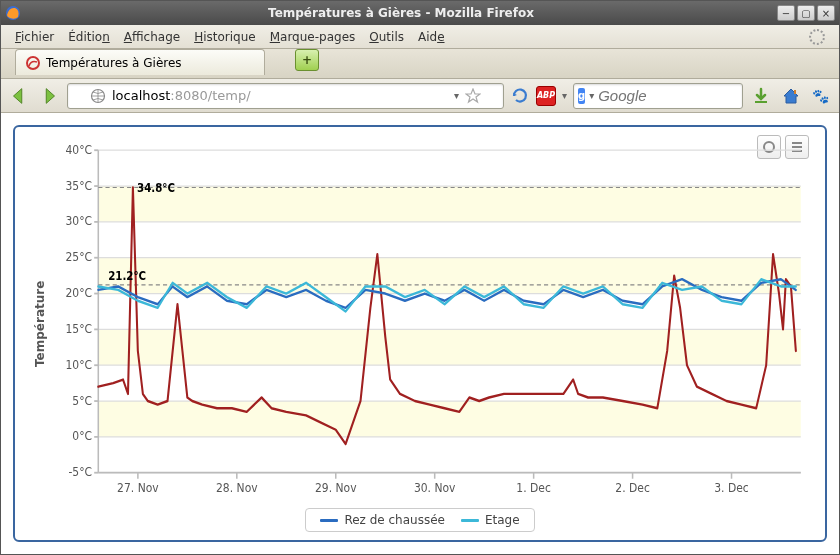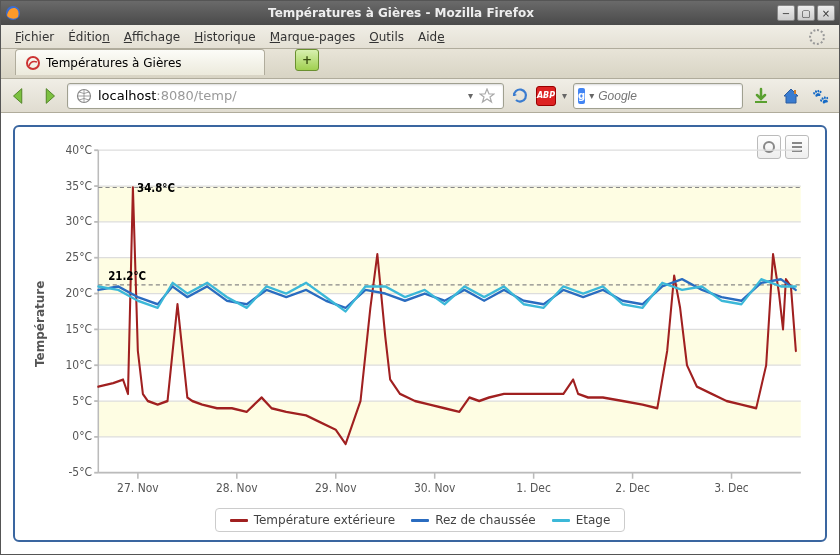--- a/index.html
+++ b/index.html
@@ -17,32 +17,32 @@
   .menubar .spinner { width:16px; height:16px; border:2px dotted #999; border-radius:50%; }
   
   .tabstrip { height: 30px; background: linear-gradient(#e8e4d8,#d8d4c4); border-bottom:1px solid #b0ac9c; display:flex; align-items:flex-start; padding:0 14px;gap:24px; }
   .tab { height:26px; background:linear-gradient(#fcfcf8,#eceadc); border:1px solid #b0ac9c; border-bottom:none; border-radius:4px 4px 0 0; display:flex; align-items:center; padding:0 10px; gap:6px; margin-right:2px; min-width:250px; cursor:pointer;}
   .tab .tabicon { width:14px; height:14px; color:#c33; }
   .addtab { width:24px; height:22px; background:linear-gradient(#d8f0b0,#a0d050); border:1px solid #6a9030; border-radius:3px; display:flex; align-items:center; justify-content:center; color:#3a5010; font-weight:bold; margin-left:4px; margin-bottom:2px; cursor:pointer;}
   
   .navbar { height: 34px; background: linear-gradient(#f0eee6,#e0dcd0); border-bottom:1px solid #b0ac9c; display:flex; align-items:center; padding:0 6px; gap:6px; }
   .navbtn { width:24px; height:24px; display:flex; align-items:center; justify-content:center; cursor:pointer; border-radius:3px;}
   .arrow-left svg, .arrow-right svg { width:22px; height:22px; }
-  .urlbar { flex:1; height:26px; background:#fff; border:1px solid #a0a090; border-radius:3px; display:flex; align-items:center; padding:0 8px; gap:6px; box-shadow: inset 0 1px 2px rgba(0,0,0,0.15);}
+  .urlbar { flex:1; height:26px; background:#fff; border:1px solid #a0a090; border-radius:3px; display:flex; align-items:center; padding:0 22px; gap:6px; box-shadow: inset 0 1px 2px rgba(0,0,0,0.15);}
   .urlbar .globe { width:16px;height:16px;color:#888;}
   .urlbar .urltext { flex:1; font-size:13px; color:#333; }
   .urlbar .urltext .host { color:#000; }
   .urlbar .urltext .port, .urlbar .urltext .path { color:#999; }
   .dropbtn { color:#666; font-size:10px; cursor:pointer;}
   .favstar { width:16px;height:16px;color:#aaa; cursor:pointer;}
   .reload { width:20px;height:20px;color:#3a7cd0; cursor:pointer;}
   .abp { width:20px;height:20px; background:#d22; border-radius:3px; color:#fff; font-size:8px; font-weight:bold; display:flex;align-items:center;justify-content:center; cursor:pointer; border:1px solid #900;font-style:italic;}
   .searchbox { width:170px; height:26px; background:#fff; border:1px solid #a0a090; border-radius:3px; display:flex; align-items:center; padding:0 4px; gap:4px; box-shadow: inset 0 1px 2px rgba(0,0,0,0.15);}
   .searchbox .engine { width:16px;height:16px; background:#4285f4; color:#fff; font-size:10px; font-weight:bold; display:flex;align-items:center;justify-content:center; border-radius:2px;}
-  .searchbox input { flex:1; border:none; outline:none; font-size:12px; font-style:italic; color:#888; background:transparent;}
+  .searchbox input { flex:1; border:none; outline:none; font-size:15px; font-style:italic; color:#888; background:transparent;}
   .searchbox .mag { color:#888; width:14px; height:14px;}
   .dlbtn svg{width:18px;height:18px;}
   .homebtn svg{width:18px;height:18px;}
   .paws { color:#777; font-size:14px;}
   
   .content { padding: 12px; background:#fff; height: calc(555px - 24px - 24px - 30px - 34px - 2px); }
   
   .chartcard { border:2px solid #3a66a0; border-radius:6px; background:#fff; height:100%; position:relative; padding:10px 16px 8px 16px; display:flex; flex-direction:column;}
   .charthead { text-align:center; position:relative;}
   .charttitle { font-size:17px; font-weight:bold; color:#222; }
@@ -247,24 +247,20 @@
             <path class="line" d="M48.0 202.5 L62.5 199.6 L72.1 196.6 L76.9 208.5 L81.7 37.0 L86.5 172.8 L91.4 208.5 L96.2 214.4 L105.8 217.4 L115.4 214.4 L125.1 134.0 L129.9 172.8 L134.7 211.5 L139.5 214.4 L149.2 217.4 L163.6 220.4 L178.1 220.4 L192.5 223.4 L207.0 211.5 L216.6 220.4 L231.0 223.4 L250.3 226.4 L264.8 232.3 L279.2 238.3 L288.8 250.2 L303.3 214.4 L312.9 137.0 L319.7 92.4 L327.4 160.8 L332.2 196.6 L341.8 208.5 L356.3 214.4 L370.7 217.4 L385.2 220.4 L399.6 223.4 L409.3 211.5 L418.9 214.4 L428.5 211.5 L443.0 208.5 L471.9 208.5 L500.8 208.5 L510.4 196.6 L515.2 208.5 L524.9 211.5 L539.3 211.5 L558.6 214.4 L577.9 217.4 L592.3 220.4 L601.9 172.8 L608.7 110.2 L614.5 137.0 L621.2 184.7 L630.8 202.5 L645.3 208.5 L659.7 214.4 L674.2 217.4 L688.6 220.4 L698.3 184.7 L705.0 92.4 L710.8 125.1 L714.7 154.9 L717.5 113.2 L722.4 119.2 L727.2 172.8" stroke="#a02020"></path>
             <path class="line" d="M48.0 122.1 L67.3 119.2 L86.5 128.1 L105.8 134.0 L120.3 119.2 L134.7 128.1 L154.0 119.2 L173.2 131.1 L192.5 134.0 L211.8 122.1 L231.0 128.1 L250.3 122.1 L269.6 131.1 L288.8 137.0 L308.1 122.1 L327.4 125.1 L346.6 131.1 L365.9 125.1 L385.2 131.1 L404.5 122.1 L423.7 131.1 L443.0 122.1 L462.3 131.1 L481.5 134.0 L500.8 122.1 L520.1 128.1 L539.3 122.1 L558.6 131.1 L577.9 134.0 L597.1 119.2 L616.4 113.2 L635.7 122.1 L654.9 128.1 L674.2 131.1 L693.5 116.2 L712.7 113.2 L727.2 122.1" stroke="#2a6cc0"></path>
             <path class="line" d="M48.0 119.2 L67.3 122.1 L86.5 131.1 L105.8 137.0 L120.3 116.2 L134.7 125.1 L154.0 116.2 L173.2 128.1 L192.5 137.0 L211.8 119.2 L231.0 125.1 L250.3 116.2 L269.6 128.1 L288.8 140.0 L308.1 119.2 L327.4 119.2 L346.6 128.1 L365.9 122.1 L385.2 134.0 L404.5 119.2 L423.7 128.1 L443.0 119.2 L462.3 134.0 L481.5 137.0 L500.8 119.2 L520.1 125.1 L539.3 119.2 L558.6 134.0 L577.9 137.0 L597.1 116.2 L616.4 122.1 L635.7 119.2 L654.9 131.1 L674.2 134.0 L693.5 113.2 L712.7 119.2 L727.2 119.2" stroke="#3cb8d8"></path>
             <text class="datalab" x="85.71830985915491" y="40.96888888888891">34.8°C</text>
             <text class="datalab" x="57.63380281690141" y="113.96444444444445">21.2°C</text>
           </svg>
       </div>
     </div>
     <div class="legend">
       <div class="litem">
-          <span class="swatch" id="sw-ext" style="background: rgb(160, 32, 32);"></span>
-          <span>Température extérieure</span>
-        </div>
-      <div class="litem">
           <span class="swatch" id="sw-rdc" style="background: rgb(42, 108, 192);"></span>
           <span>Rez de chaussée</span>
         </div>
       <div class="litem">
           <span class="swatch" id="sw-etage" style="background: rgb(60, 184, 216);"></span>
           <span>Etage</span>
         </div>
     </div>
   </div>
 </div>

